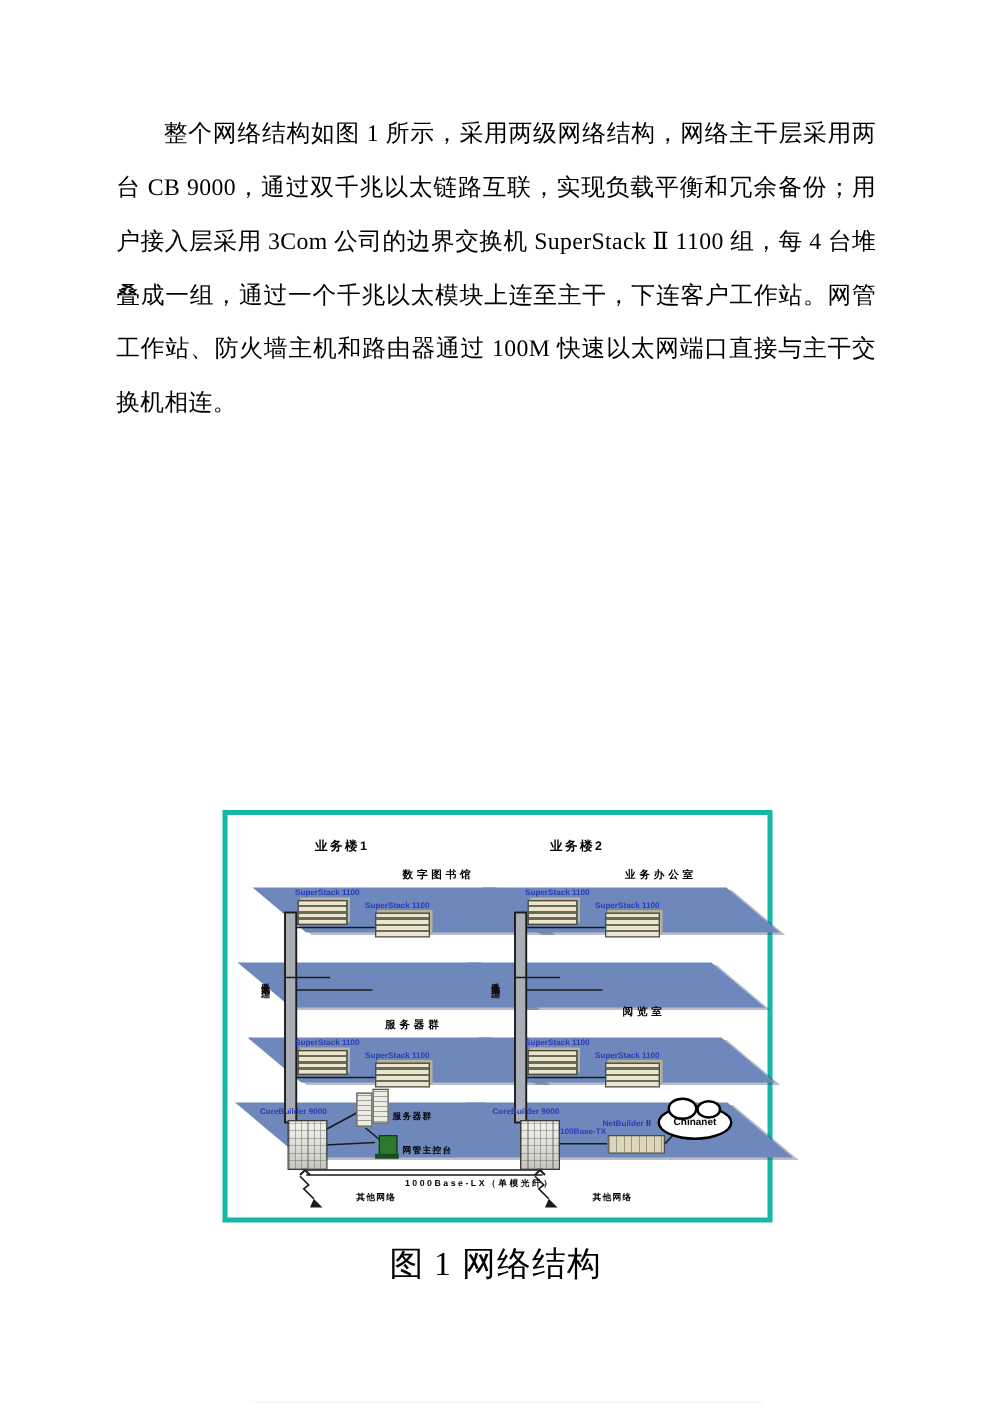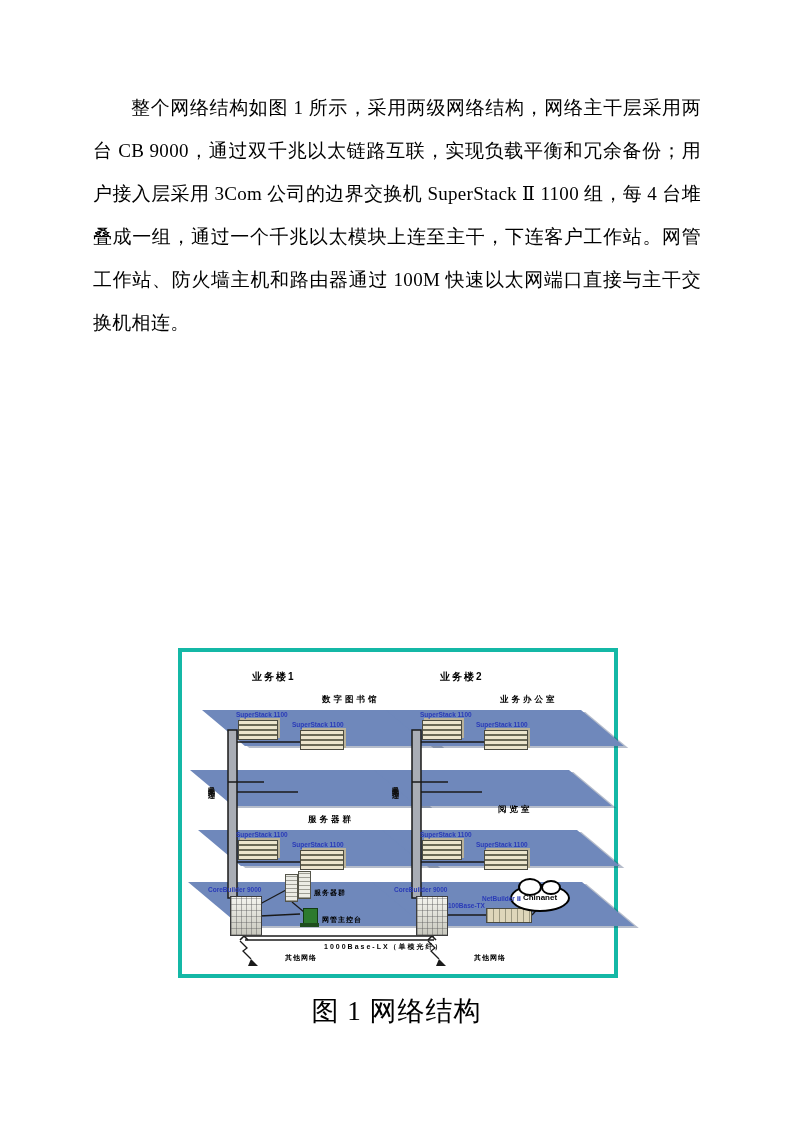--- a/index.html
+++ b/index.html
@@ -159,21 +159,21 @@
     <div class="floor-label" style="left:292px;top:152px;">阅览室</div>
     <div class="dev-label" style="left:238px;top:179px;">SuperStack 1100</div>
     <div class="stack" style="left:240px;top:188px;"></div>
     <div class="dev-label" style="left:294px;top:189px;">SuperStack 1100</div>
     <div class="stack" style="left:302px;top:198px;width:42px;"></div>
     <div class="dev-label" style="left:212px;top:234px;">CoreBuilder 9000</div>
     <div class="chassis" style="left:234px;top:244px;"></div>
     <div class="dev-label" style="left:266px;top:250px;">100Base-TX</div>
     <div class="dev-label" style="left:300px;top:243px;">NetBuilder Ⅱ</div>
     <div class="router" style="left:304px;top:256px;"></div>
-    <div class="cloud" style="left:328px;top:232px;">
+    <div class="cloud" style="left:344px;top:232px;">
       <span class="cloud-text">Chinanet</span>
     </div>
     <div class="small-label" style="left:292px;top:301px;">其他网络</div>
 
     <div class="small-label" style="left:142px;top:290px;letter-spacing:2px;">1000Base-LX（单模光纤）</div>
   </div>
 
   <div class="caption">图 1 网络结构</div>
 
 </div>

